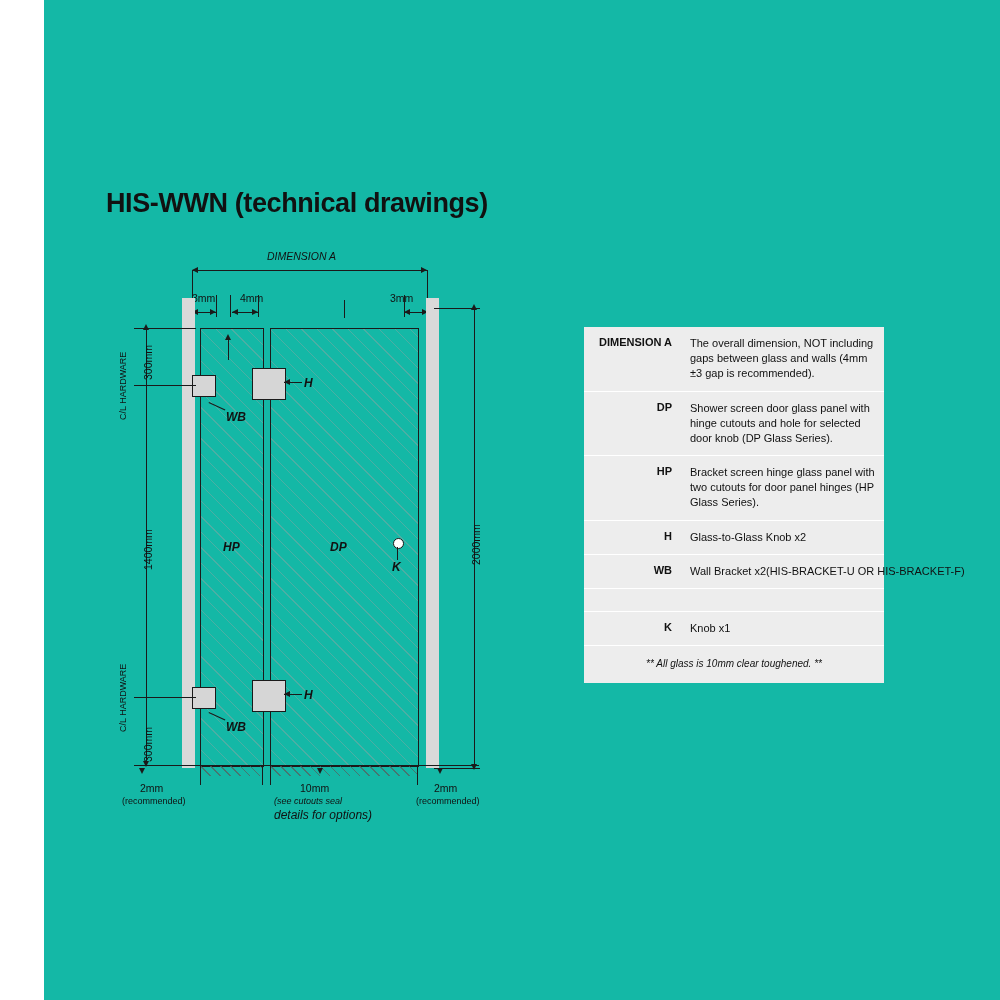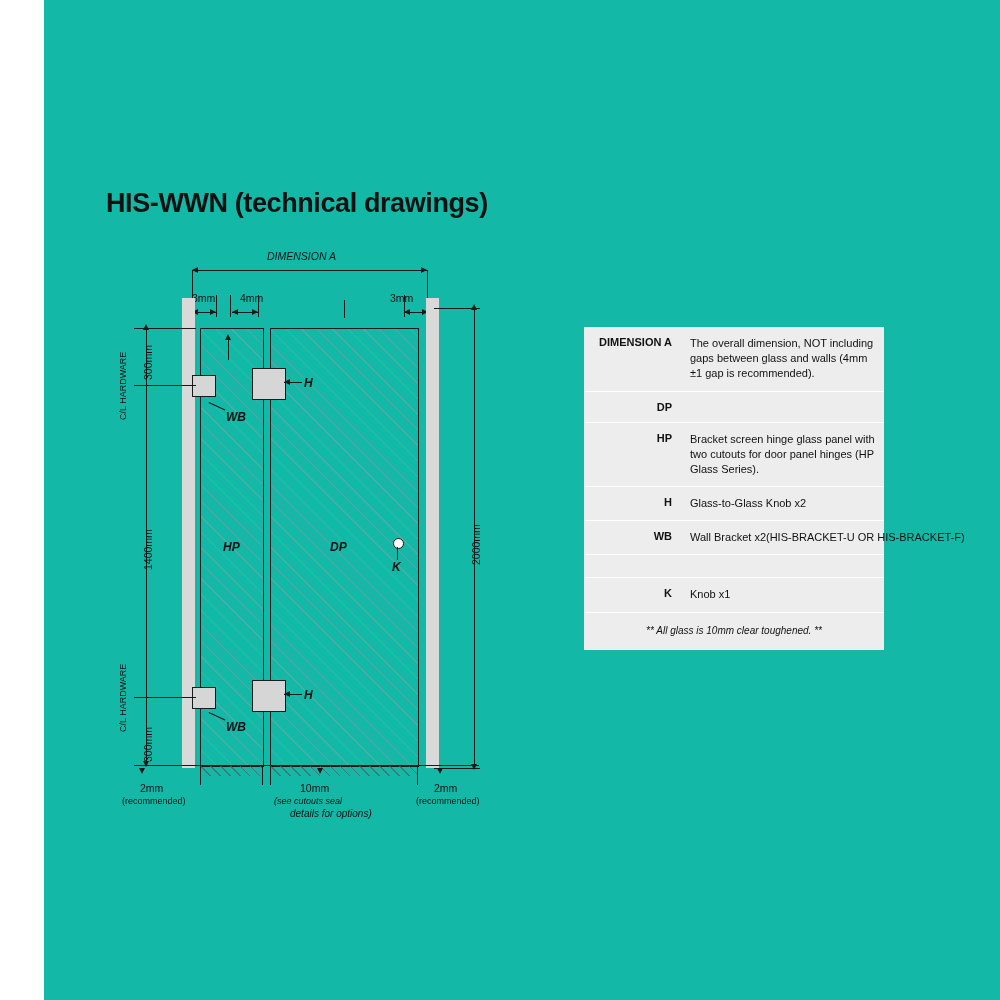--- a/index.html
+++ b/index.html
@@ -285,36 +285,37 @@
     <div class="line-v" style="left:313px; top:515px; height:20px;"></div>
     <div class="arrow-down" style="left:35px; top:518px;"></div>
     <div class="arrow-down" style="left:213px; top:518px;"></div>
     <div class="arrow-down" style="left:333px; top:518px;"></div>
 
     <div class="lbl" style="left:36px; top:532px;">2mm</div>
     <div class="lbl" style="left:18px; top:546px; font-size:9px;">(recommended)</div>
 
     <div class="lbl" style="left:196px; top:532px;">10mm</div>
     <div class="lbl lbl-i" style="left:170px; top:546px; font-size:9px;">(see cutouts seal</div>
-    <div class="lbl lbl-i" style="left:186px; top:558px; font-size:10px;">details for options)</div>
+    <div class="lbl lbl-i" style="left:170px; top:558px; font-size:12px;">details for options)</div>
 
     <div class="lbl" style="left:330px; top:532px;">2mm</div>
     <div class="lbl" style="left:312px; top:546px; font-size:9px;">(recommended)</div>
 
   </div>
 
   <div id="legend">
 
     <div class="legend-row">
       <div class="key">DIMENSION A</div>
-      <div class="val">The overall dimension, NOT including gaps between glass and walls (4mm ±1 gap is recommended).</div>
+      <div class="val">The overall dimension, NOT including gaps between glass and walls (4mm ±3 gap is recommended).</div>
     </div>
 
     <div class="legend-row">
       <div class="key">DP</div>
+      <div class="val">Shower screen door glass panel with hinge cutouts and hole for selected door knob (DP Glass Series).</div>
     </div>
 
     <div class="legend-row">
       <div class="key">HP</div>
       <div class="val">Bracket screen hinge glass panel with two cutouts for door panel hinges (HP Glass Series).</div>
     </div>
 
     <div class="legend-row">
       <div class="key">H</div>
       <div class="val">Glass-to-Glass Knob x2</div>

